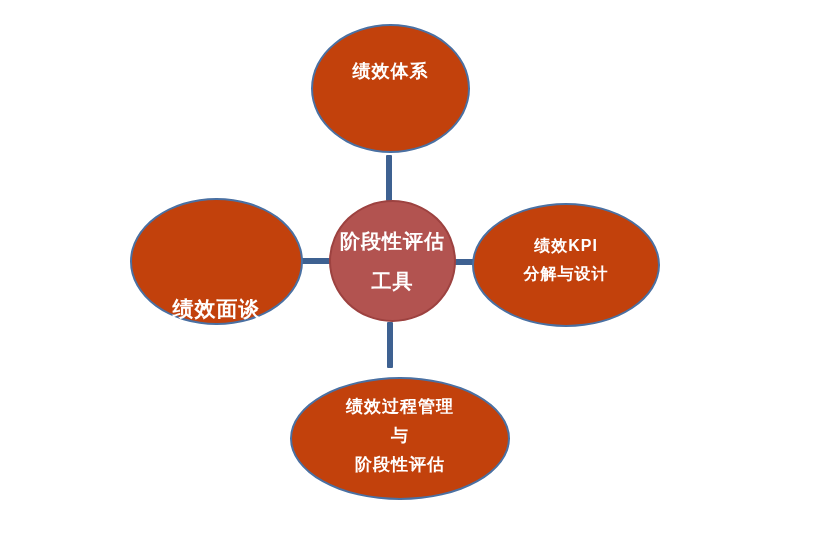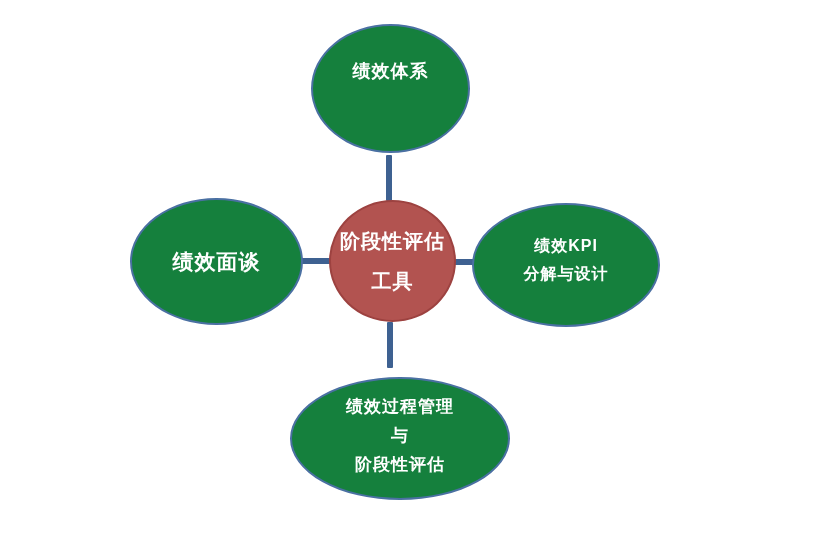--- a/index.html
+++ b/index.html
@@ -24,38 +24,38 @@
   .connector.v { width: 6px; }
   .connector.h { height: 6px; }
   .conn-top    { left: 386px; top: 155px; height: 46px; }
   .conn-bottom { left: 387px; top: 322px; height: 46px; }
   .conn-left   { left: 301px; top: 258px; width: 31px; }
   .conn-right  { left: 453px; top: 259px; width: 22px; }
 
   .node {
     position: absolute;
     border-radius: 50%;
-    background: #15803d;
+    background: #c2410c;
     border: 2px solid #4a70a2;
     box-sizing: border-box;
     display: flex;
     flex-direction: column;
     align-items: center;
     justify-content: center;
     text-align: center;
     color: #ffffff;
     font-weight: bold;
     letter-spacing: 1px;
   }
   .node .line { display: block; white-space: nowrap; }
 
   .node-top    { left: 311px; top: 24px;  width: 159px; height: 129px;
                  font-size: 18px; padding-bottom: 36px; }
   .node-left   { left: 130px; top: 198px; width: 173px; height: 127px;
-                 font-size: 21px; }
+                 font-size: 21px; justify-content: flex-end; }
   .node-right  { left: 472px; top: 203px; width: 188px; height: 124px;
                  font-size: 16px; line-height: 28px; padding-bottom: 10px; }
   .node-bottom { left: 290px; top: 377px; width: 220px; height: 123px;
                  font-size: 17px; line-height: 29px; padding-bottom: 6px; }
 
   .node-center {
     left: 329px; top: 200px; width: 127px; height: 122px;
     background: #b25350;
     border: 2px solid #9d4240;
     font-size: 20px;

